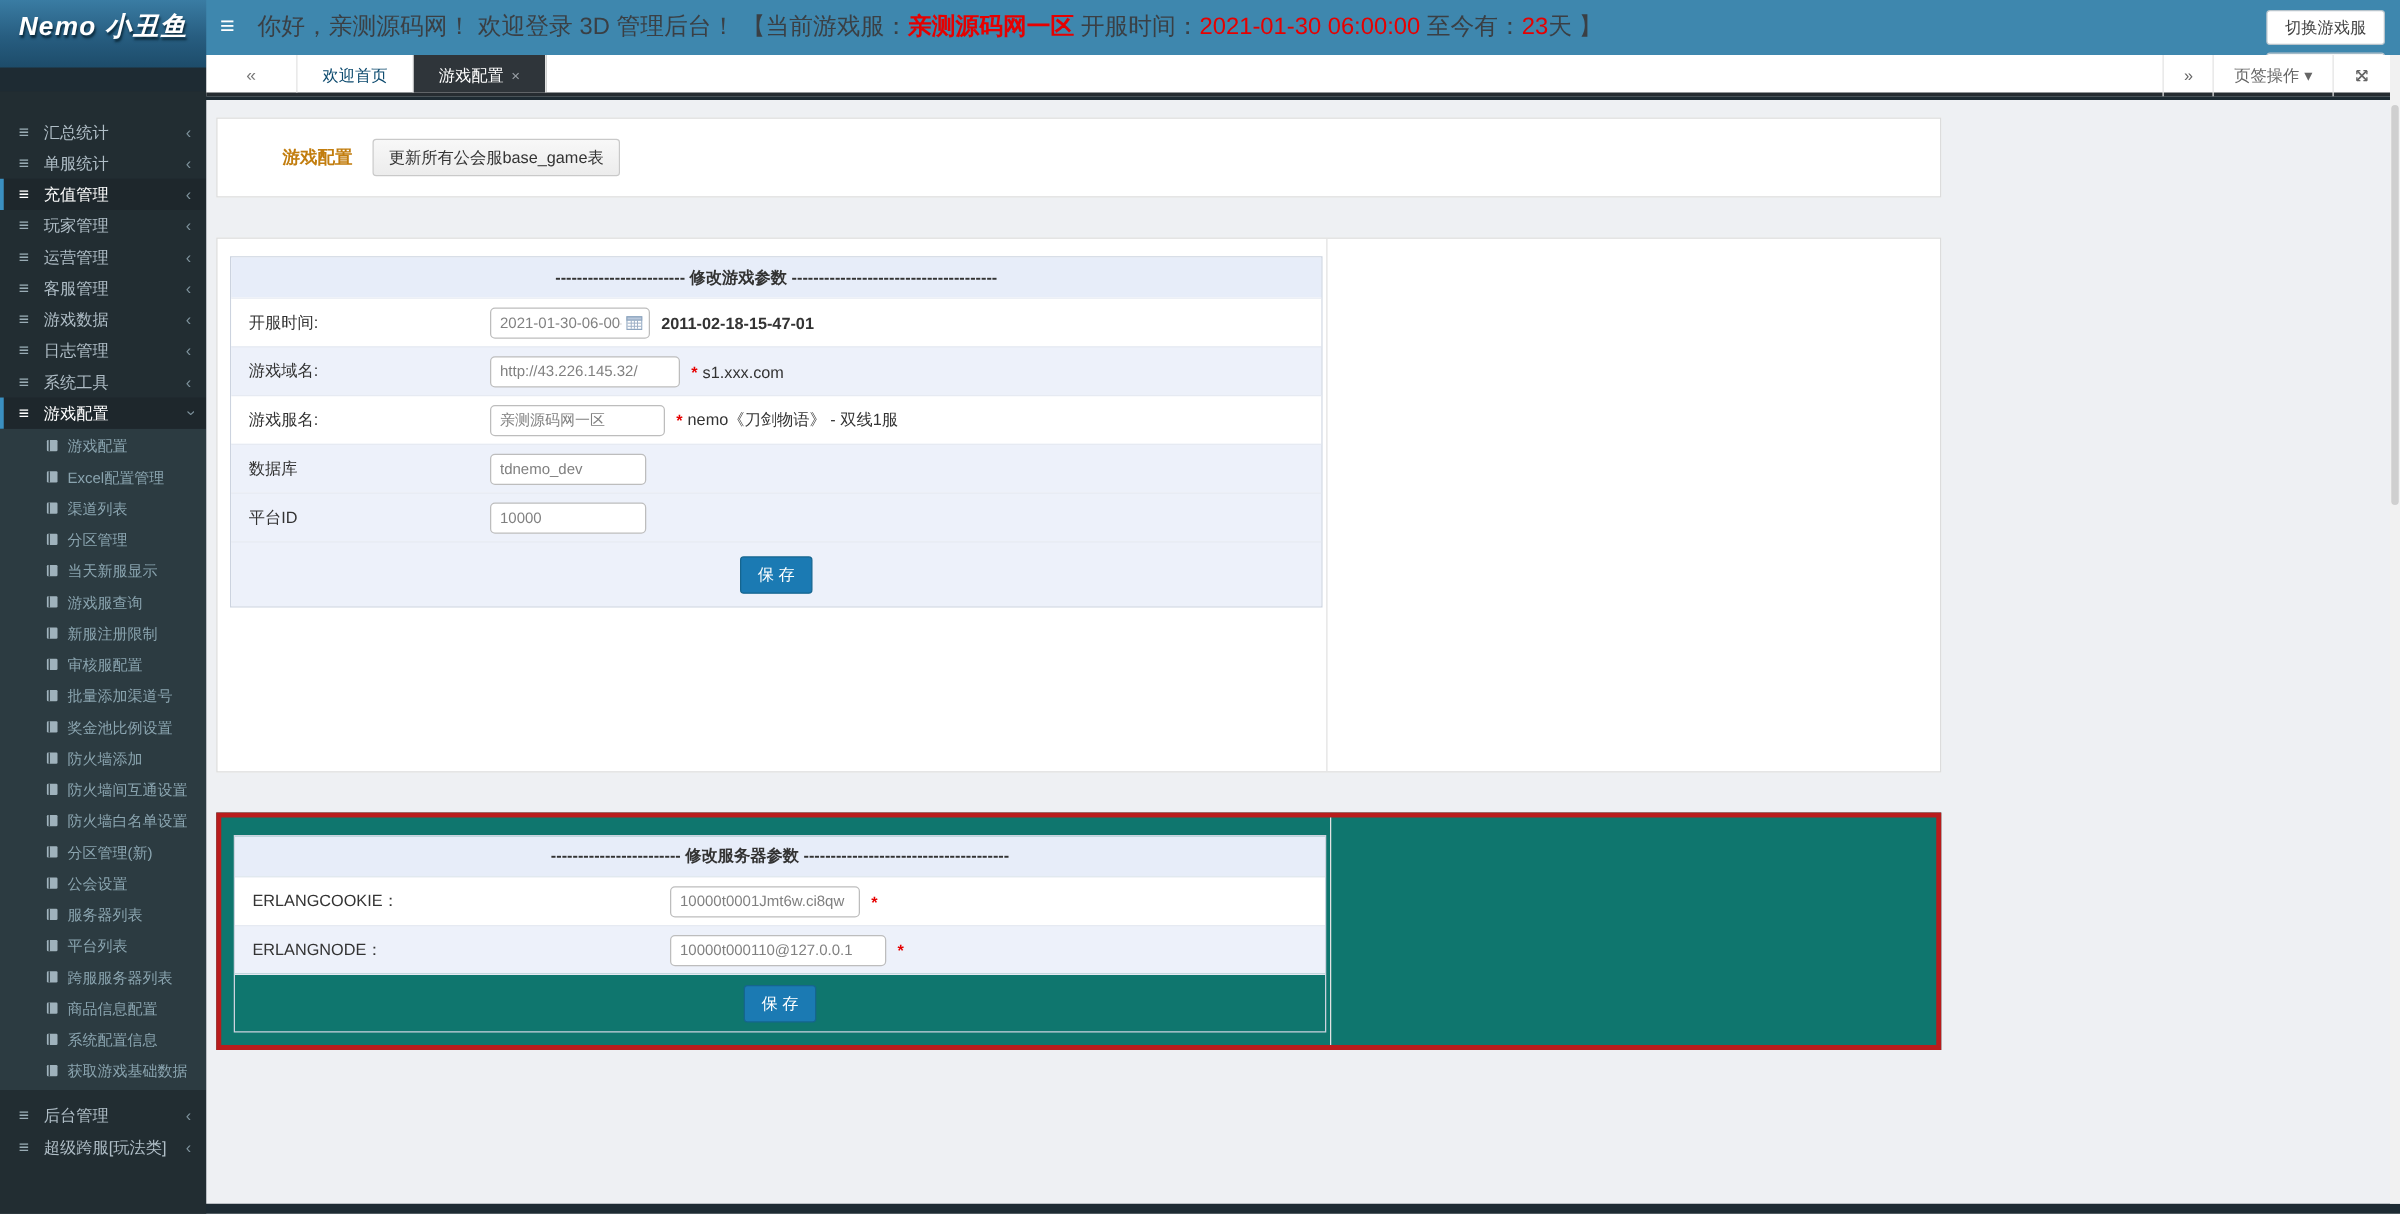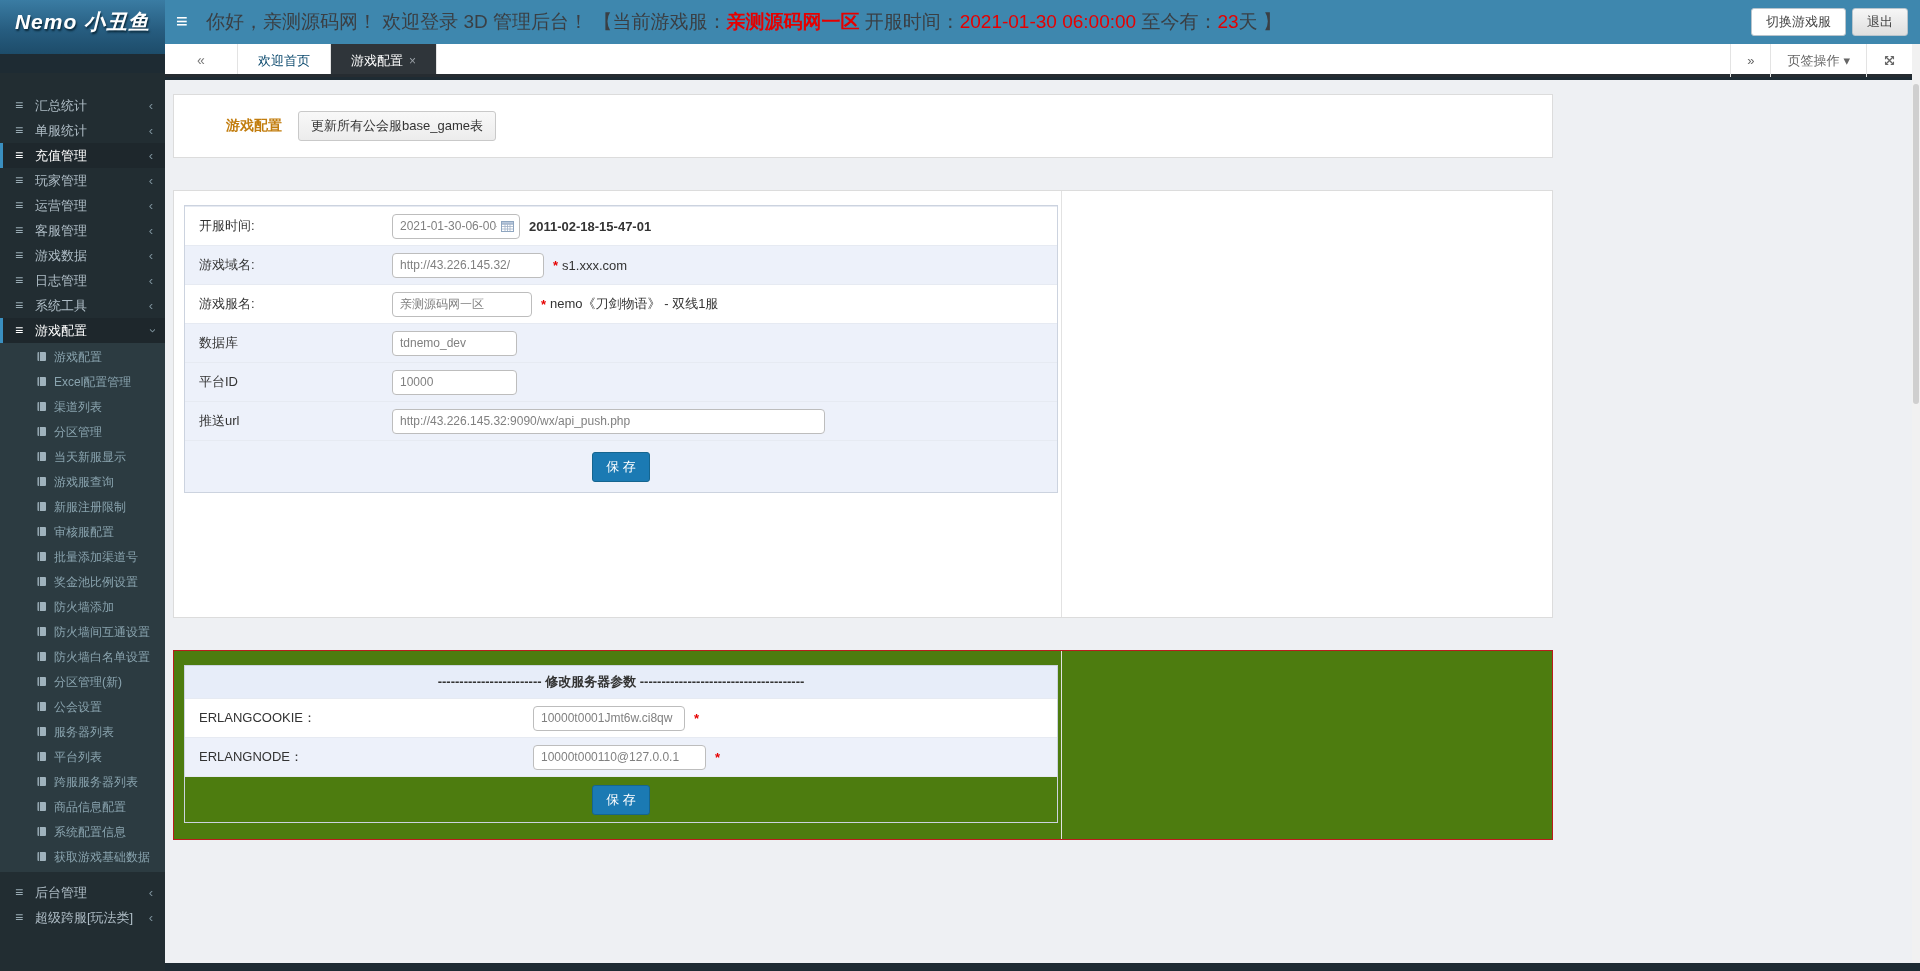--- a/index.html
+++ b/index.html
@@ -14,21 +14,21 @@
     background:linear-gradient(180deg,#3a7ca3 0%,#275d80 55%,#1d4c6a 100%);
     border-right:1px solid #1c4burger4a66; text-align:center; line-height:44px;
     color:#fff; font-size:21px; font-weight:bold; font-style:italic;
     text-shadow:1px 2px 2px rgba(5,30,45,.85); letter-spacing:1px; }
   .hamb { position:absolute; left:176px; top:0; height:44px; line-height:42px;
     color:#fff; font-size:20px; cursor:pointer; }
   .greet { position:absolute; left:206px; top:0; height:44px; line-height:44px;
     font-size:19px; color:#3a3f44; white-space:nowrap; }
   .greet .red-b { color:#e60000; font-weight:bold; }
   .greet .red { color:#e60000; }
-  .hdr-btns { position:absolute; right:12px; top:8px; display:flex; gap:6px; }
+  .hdr-btns { position:absolute; right:12px; top:8px; display:flex; gap:6px;flex-direction:column; }
   .hbtn { height:28px; padding:0 14px; line-height:26px; font-size:13px; color:#444;
     border:1px solid #b8c4cc; border-radius:3px; background:#fff; cursor:pointer; }
   .hbtn.gray { background:linear-gradient(#f6f6f6,#dfdfdf); }
   
   .sidebar { position:absolute; left:0; top:44px; width:165px; height:919px;
     background:#222d32; padding-top:20px; overflow:hidden;margin-top:29px; }
   .side-item { position:relative; height:25px; line-height:25px; padding-left:15px;
     color:#b0bec7; font-size:13px; cursor:pointer; white-space:nowrap; }
   .side-item .mi { display:inline-block; width:20px; font-size:14px; color:#9aacb5; }
   .side-item.active { background:#1e272c; color:#fff; border-left:3px solid #3a8fc0; padding-left:12px; }
@@ -56,21 +56,21 @@
   .content { position:absolute; left:165px; top:80px; width:1755px; height:883px;
     background:#eef0f3; }
   .boxA { position:absolute; left:8px; top:14px; width:1380px; height:64px;
     background:#fff; border:1px solid #dcdcdc; display:flex; align-items:center; }
   .pg-title { margin-left:52px; color:#c27d0e; font-size:14px; font-weight:bold; }
   .upd-btn { margin-left:16px; height:30px; padding:0 12px; font-size:13px; color:#333;
     background:linear-gradient(#f8f8f8,#ececec); border:1px solid #c9c9c9; border-radius:3px; cursor:pointer; }
   .boxB { position:absolute; left:8px; top:110px; width:1380px; height:428px;
     background:#fff; border:1px solid #dcdcdc; }
   .boxC { position:absolute; left:8px; top:570px; width:1380px; height:190px;
-    background:#4d7c0f; border:1px solid #b91c1c; }
+    background:#0f766e; border:4px solid #b91c1c; }
   .left-col { position:absolute; left:0; top:0; width:888px; height:100%;
     border-right:1px solid #e2e2e2; }
   .ftable { margin:14px 0 0 10px; width:874px; border:1px solid #ccd3df; font-size:13px; }
   .thead { height:32px; line-height:32px; background:#e7edf9; text-align:center;
     font-weight:bold; color:#333; }
   .frow { display:flex; height:39px; align-items:center; background:#fff;
     border-top:1px solid #e6eaf2; }
   .frow.alt { background:#edf1fa; }
   .flabel { padding-left:14px; color:#333; flex:none; }
   .ffield { flex:1; display:flex; align-items:center; padding-left:10px; }
@@ -230,20 +230,21 @@
 
 <div class="content">
   <div class="boxA">
     <span class="pg-title">游戏配置</span>
     <button class="upd-btn">更新所有公会服base_game表</button>
   </div>
 
   <div class="boxB">
     <div class="left-col">
       <div class="ftable" id="form1">
+          <div class="thead">------------------------ 修改游戏参数 --------------------------------------</div>
           <div class="frow">
             <div class="flabel" style="width:197px">开服时间:</div>
             <div class="ffield">
               <span class="cal-wrap">
                 <input class="tinput" style="width: 128px; padding-right: 22px;" value="2021-01-30-06-00-00">
                 <svg width="13" height="12" viewBox="0 0 13 12">
                   <rect x="0.5" y="1.5" width="12" height="10" fill="#fff" stroke="#8fa6c0"></rect>
                   <rect x="0.5" y="1.5" width="12" height="2.6" fill="#b9c8dc" stroke="#8fa6c0"></rect>
                   <path d="M1 6.5 H12 M1 9 H12 M4 4.2 V11 M6.5 4.2 V11 M9 4.2 V11" stroke="#9fb0c6" stroke-width="0.8"></path>
                 </svg>
@@ -272,26 +273,20 @@
             <div class="ffield">
               <input class="tinput" style="width: 125px;" value="tdnemo_dev">
             </div>
           </div>
           <div class="frow alt">
             <div class="flabel" style="width:197px">平台ID</div>
             <div class="ffield">
               <input class="tinput" style="width: 125px;" value="10000">
             </div>
           </div>
-          <div class="frow alt">
-            <div class="flabel" style="width:197px">推送url</div>
-            <div class="ffield">
-              <input class="tinput" style="width: 433px;" value="http://43.226.145.32:9090/wx/api_push.php">
-            </div>
-          </div>
           <div class="save-row alt" style="height: 52px; background: rgb(237, 241, 250);">
             <button class="save-btn">保 存</button>
           </div>
         </div>
     </div>
   </div>
 
   <div class="boxC">
     <div class="left-col">
       <div class="ftable" id="form2">

